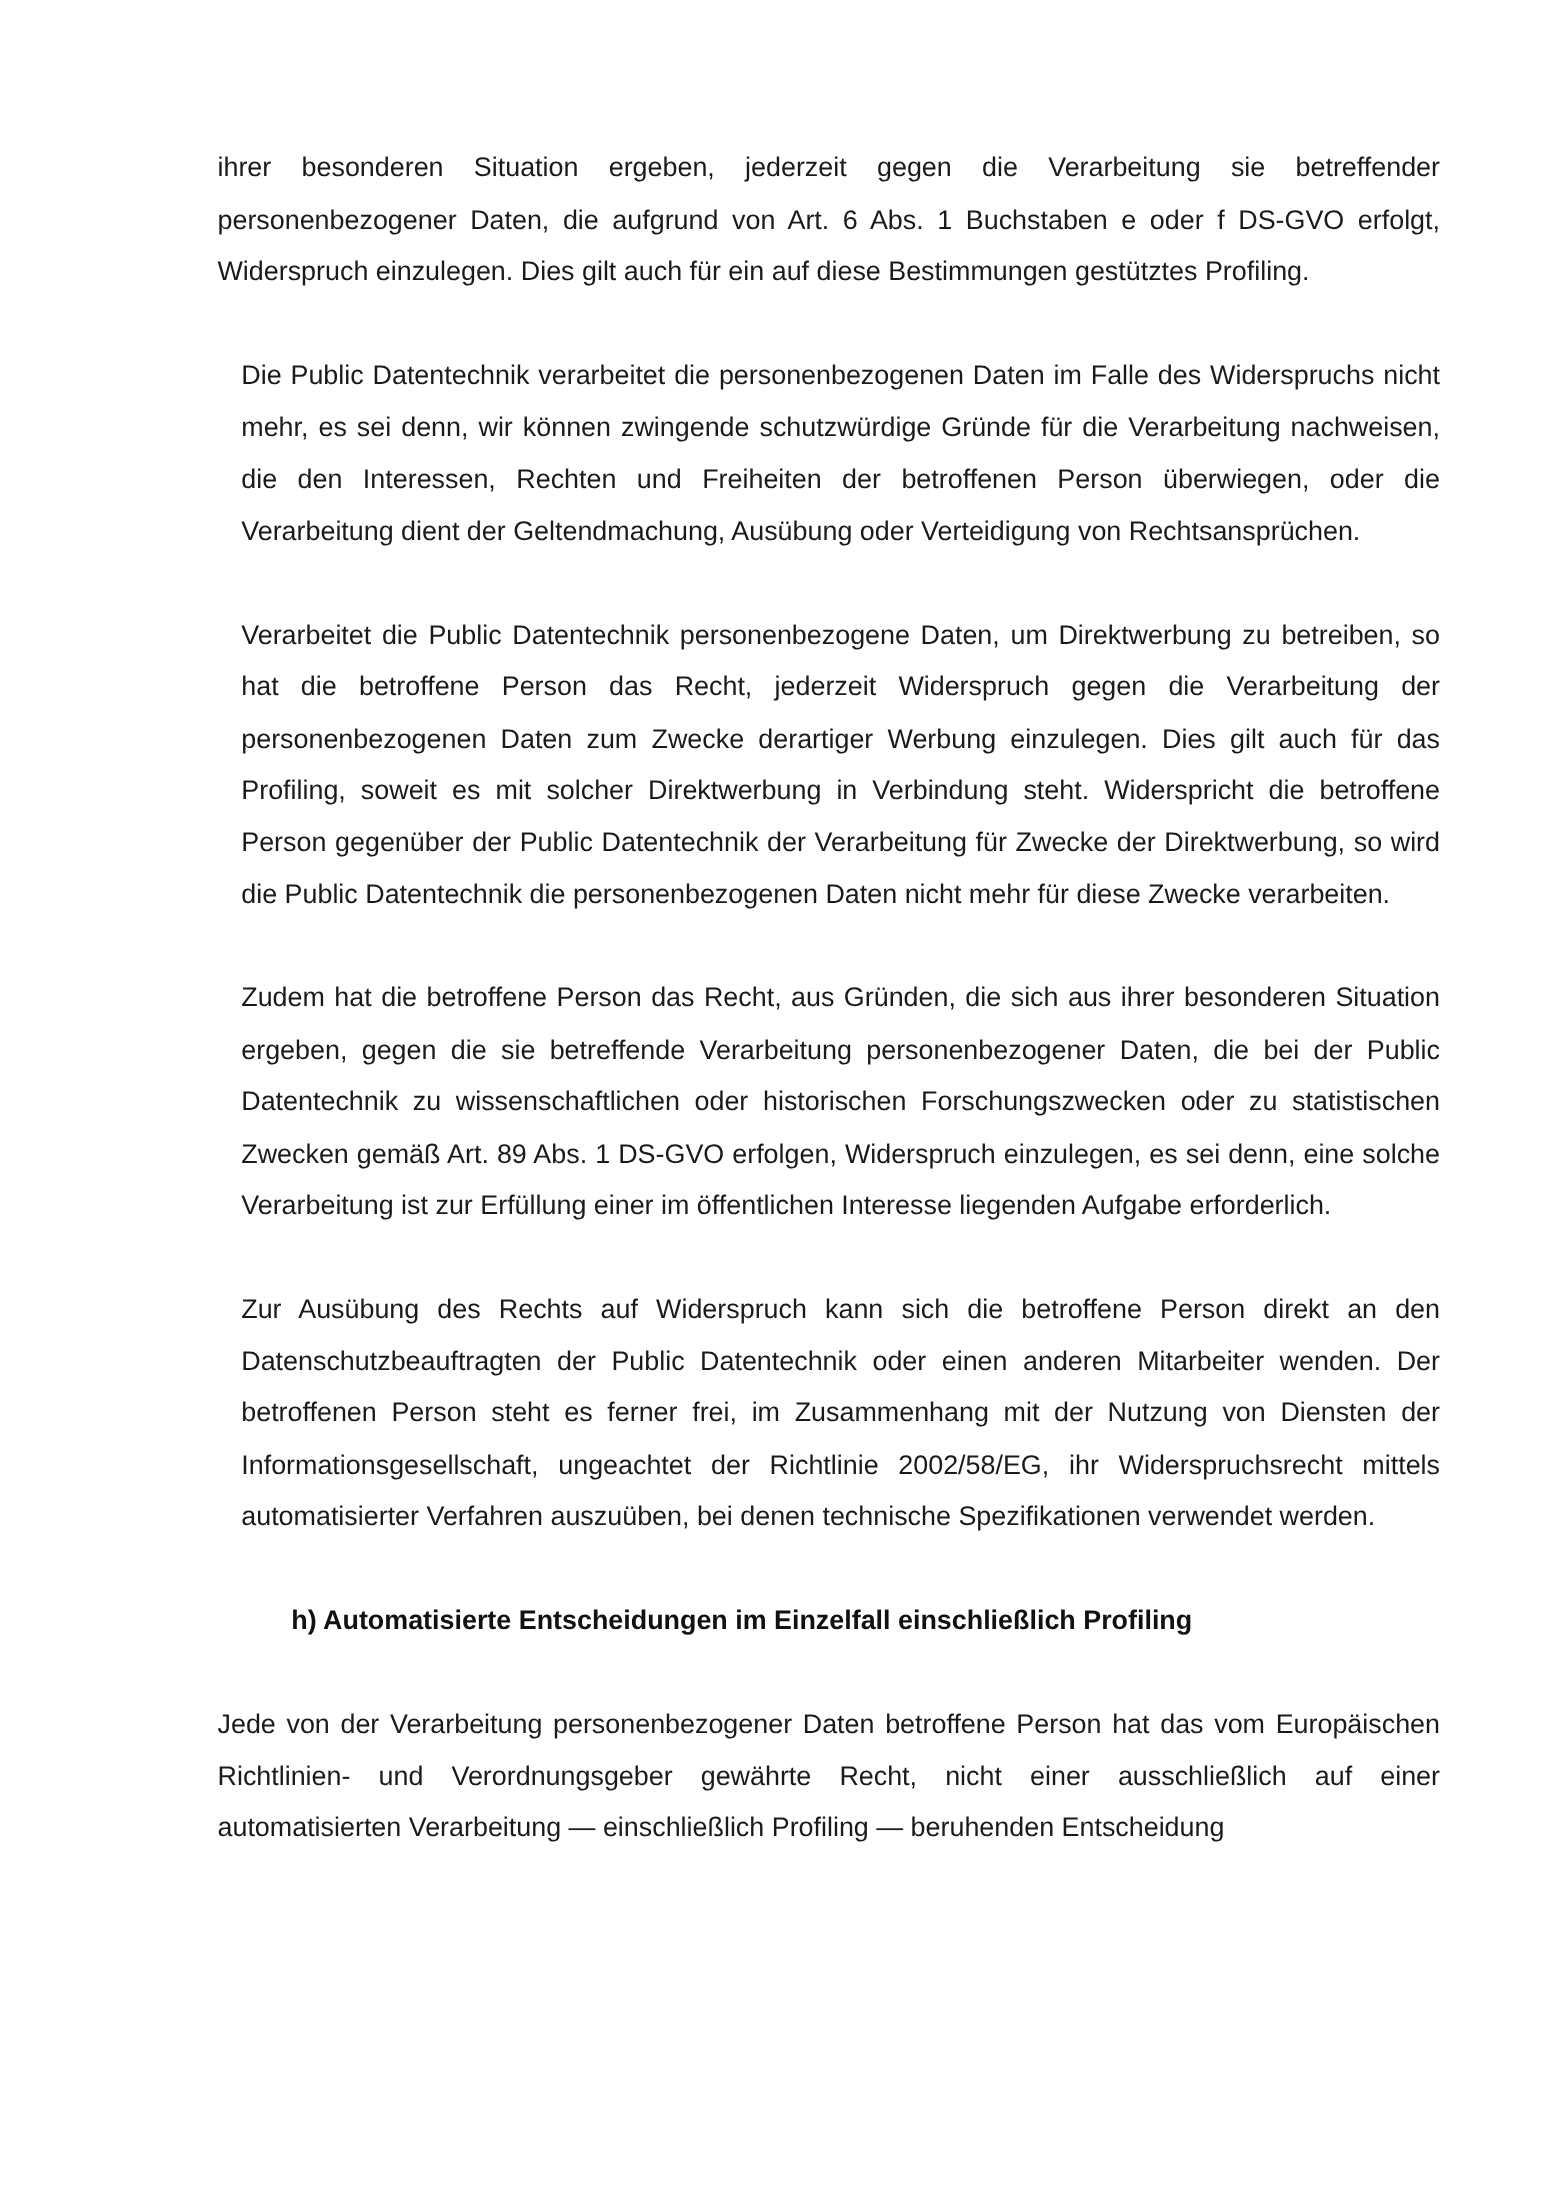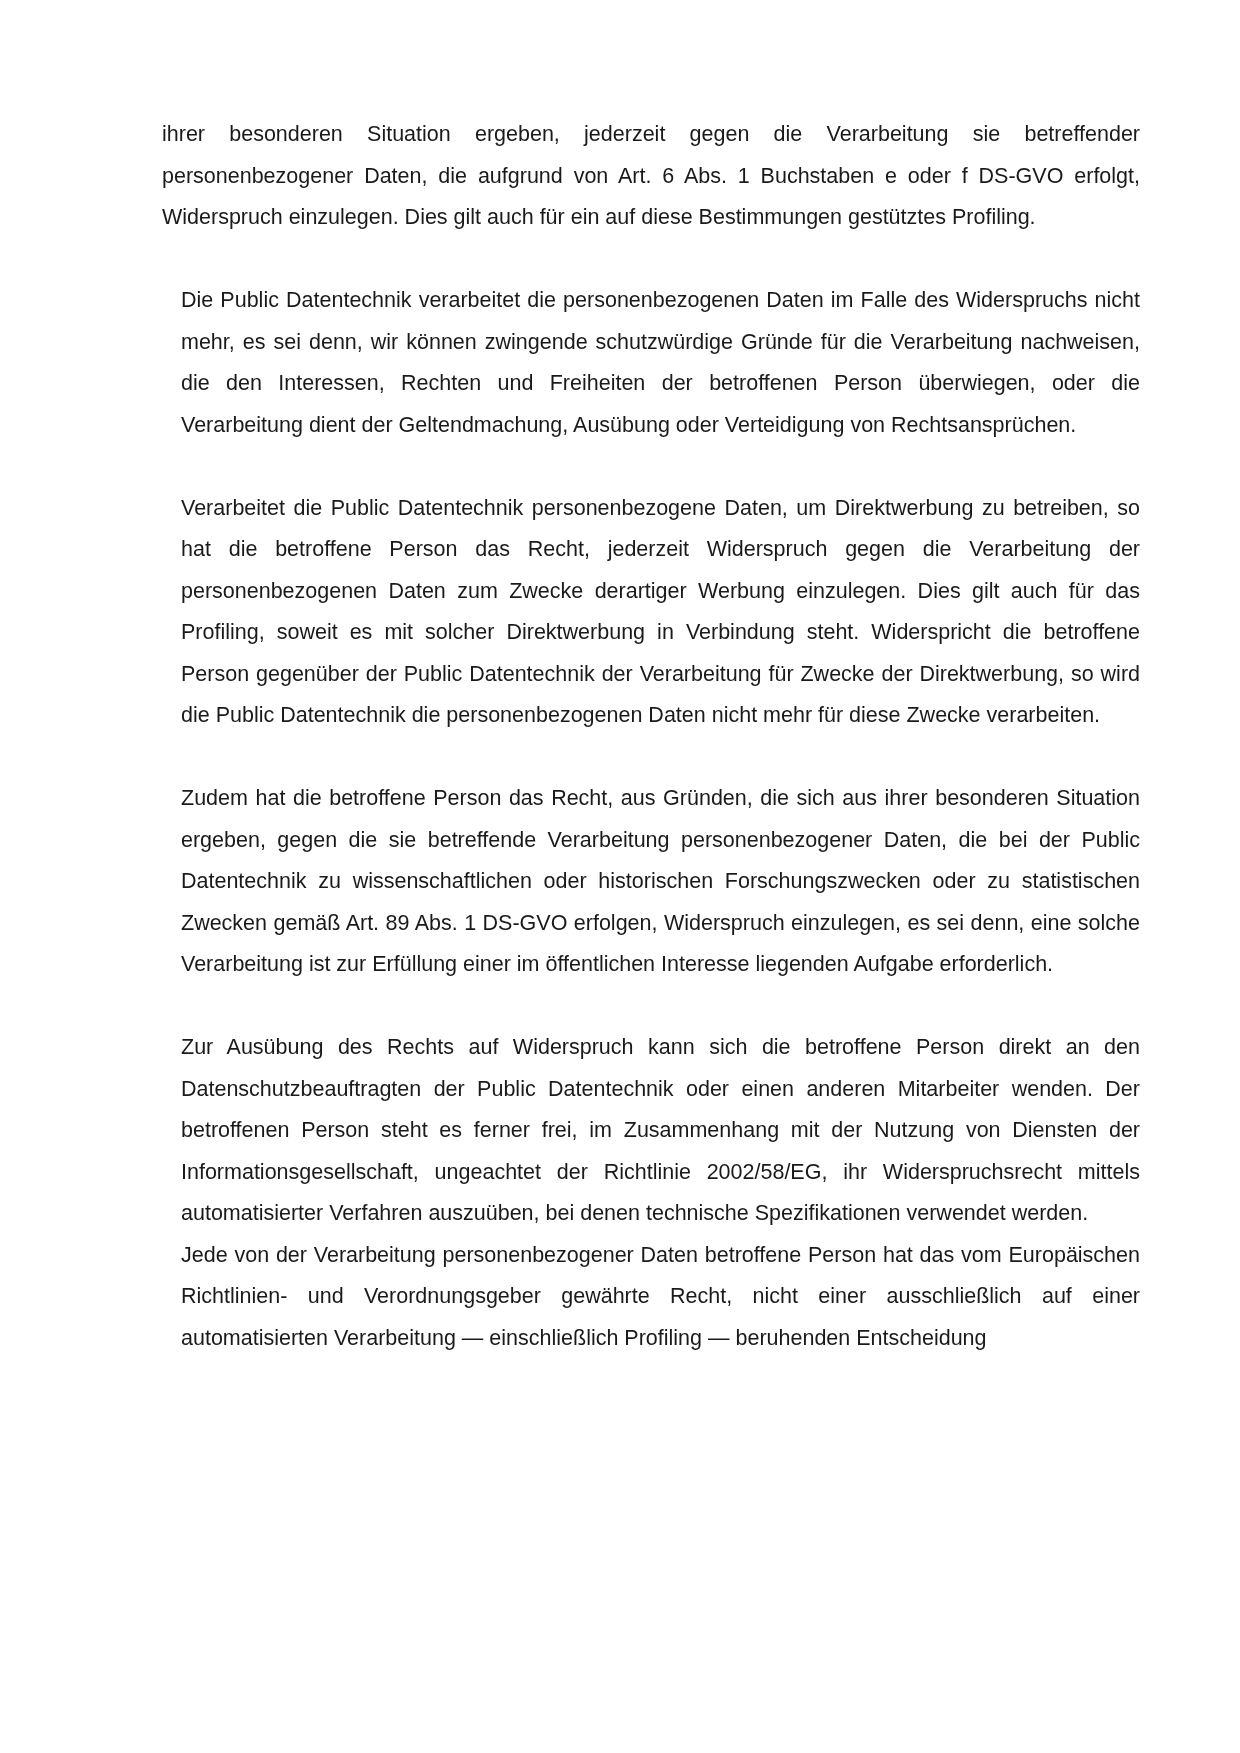--- a/index.html
+++ b/index.html
@@ -10,21 +10,21 @@
     body {
       width: 1240px;
       height: 1753px;
       position: relative;
       overflow: hidden;
       font-family: "Liberation Sans", "DejaVu Sans", sans-serif;
       color: #1a1a1a;
     }
     .page {
       position: absolute;
-      left: 162px;
+      left: 174px;
       top: 114px;
       width: 978px;
     }
     .para {
       margin: 0;
       font-size: 21.5px;
       line-height: 41.5px;
       text-align: justify;
       text-align-last: left;
       letter-spacing: 0;
@@ -43,14 +43,15 @@
   </style>
 </head>
 <body>
 
 <div class="page">
   <p class="para">ihrer besonderen Situation ergeben, jederzeit gegen die Verarbeitung sie betreffender personenbezogener Daten, die aufgrund von Art. 6 Abs. 1 Buchstaben e oder f DS-GVO erfolgt, Widerspruch einzulegen. Dies gilt auch für ein auf diese Bestimmungen gestütztes Profiling.</p>
   <p class="para">Die Public Datentechnik verarbeitet die personenbezogenen Daten im Falle des Widerspruchs nicht mehr, es sei denn, wir können zwingende schutzwürdige Gründe für die Verarbeitung nachweisen, die den Interessen, Rechten und Freiheiten der betroffenen Person überwiegen, oder die Verarbeitung dient der Geltendmachung, Ausübung oder Verteidigung von Rechtsansprüchen.</p>
   <p class="para">Verarbeitet die Public Datentechnik personenbezogene Daten, um Direktwerbung zu betreiben, so hat die betroffene Person das Recht, jederzeit Widerspruch gegen die Verarbeitung der personenbezogenen Daten zum Zwecke derartiger Werbung einzulegen. Dies gilt auch für das Profiling, soweit es mit solcher Direktwerbung in Verbindung steht. Widerspricht die betroffene Person gegenüber der Public Datentechnik der Verarbeitung für Zwecke der Direktwerbung, so wird die Public Datentechnik die personenbezogenen Daten nicht mehr für diese Zwecke verarbeiten.</p>
   <p class="para">Zudem hat die betroffene Person das Recht, aus Gründen, die sich aus ihrer besonderen Situation ergeben, gegen die sie betreffende Verarbeitung personenbezogener Daten, die bei der Public Datentechnik zu wissenschaftlichen oder historischen Forschungszwecken oder zu statistischen Zwecken gemäß Art. 89 Abs. 1 DS-GVO erfolgen, Widerspruch einzulegen, es sei denn, eine solche Verarbeitung ist zur Erfüllung einer im öffentlichen Interesse liegenden Aufgabe erforderlich.</p>
   <p class="para">Zur Ausübung des Rechts auf Widerspruch kann sich die betroffene Person direkt an den Datenschutzbeauftragten der Public Datentechnik oder einen anderen Mitarbeiter wenden. Der betroffenen Person steht es ferner frei, im Zusammenhang mit der Nutzung von Diensten der Informationsgesellschaft, ungeachtet der Richtlinie 2002/58/EG, ihr Widerspruchsrecht mittels automatisierter Verfahren auszuüben, bei denen technische Spezifikationen verwendet werden.</p>
+  <h2 class="heading">h) Automatisierte Entscheidungen im Einzelfall einschließlich Profiling</h2>
   <p class="para last">Jede von der Verarbeitung personenbezogener Daten betroffene Person hat das vom Europäischen Richtlinien- und Verordnungsgeber gewährte Recht, nicht einer ausschließlich auf einer automatisierten Verarbeitung — einschließlich Profiling — beruhenden Entscheidung</p>
 </div>
 
 </body></html>

